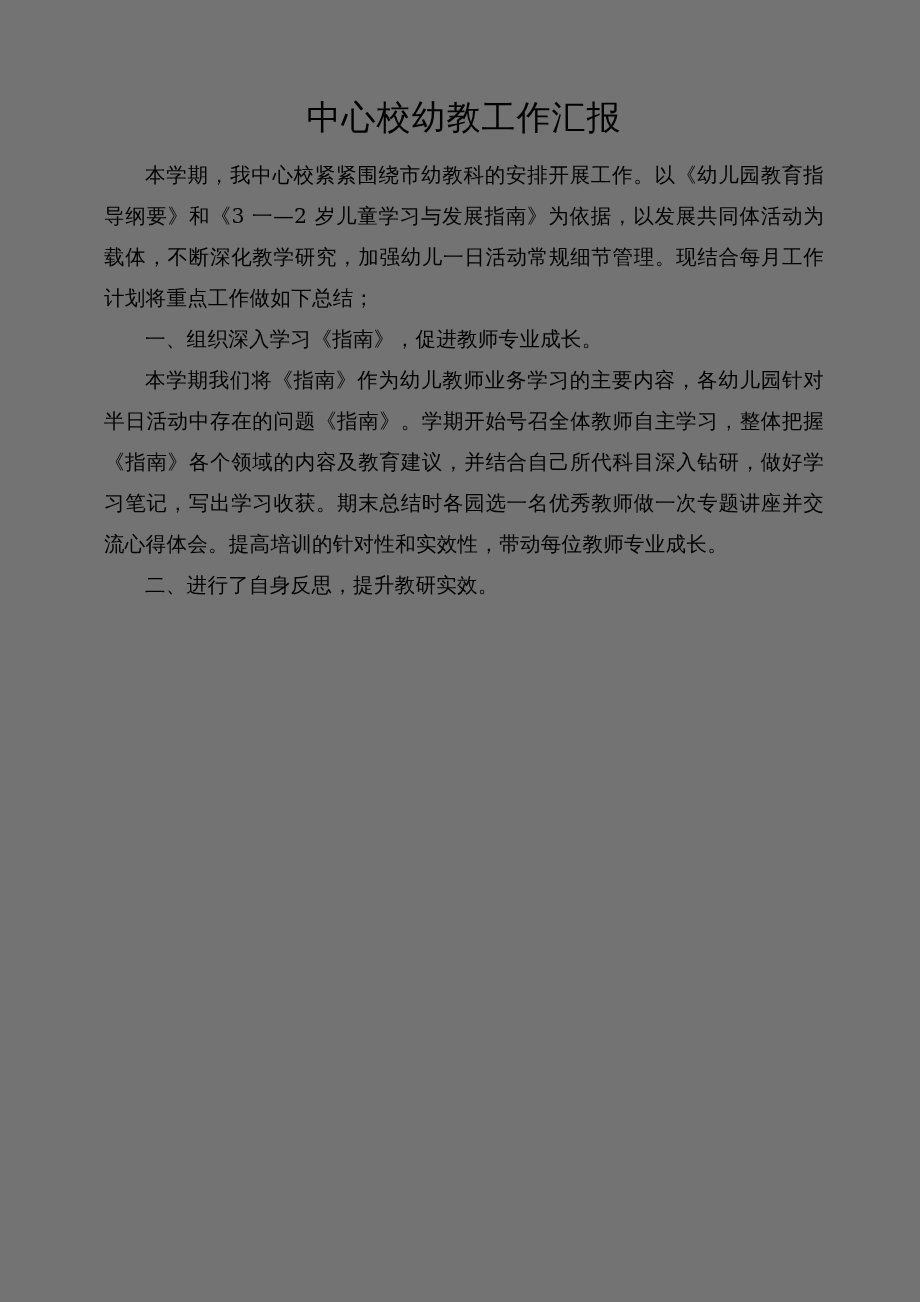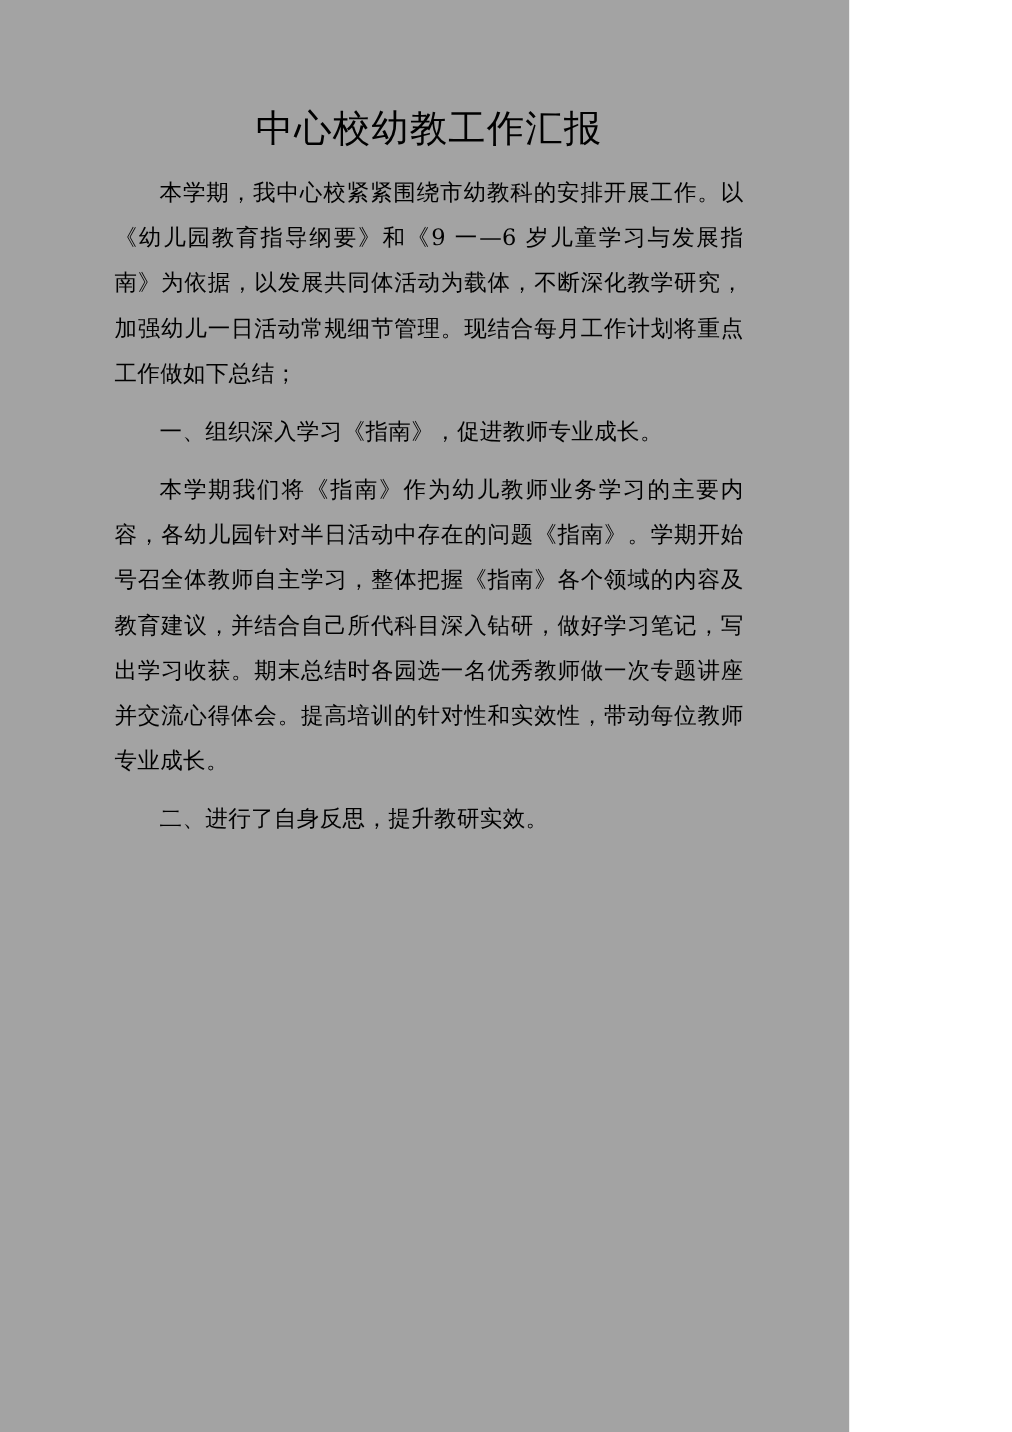--- a/index.html
+++ b/index.html
@@ -9,54 +9,54 @@
   }
   body {
     width: 920px;
     height: 1302px;
     font-family: "DejaVu Serif", "Liberation Serif", serif;
     color: #000000;
     overflow: hidden;
   }
   .page {
     position: relative;
-    width: 772px;
+    width: 920px;
     height: 1302px;
     box-sizing: border-box;
     padding: 96px 96px 40px 104px;
-    background: #a3a3a3;
+    background: #737373;
   }
   .doc-title {
     font-size: 34px;
     line-height: 1.25;
     font-weight: normal;
     margin: 0 0 16px 0;
     text-align: center;
     letter-spacing: 1px;
     font-family: "DejaVu Serif", "Liberation Serif", serif;
   }
   .para {
     font-size: 20.5px;
     line-height: 2.0;
     text-align: justify;
     text-justify: inter-ideograph;
     margin: 0;
     text-indent: 2em;
     letter-spacing: 0.3px;
   }
   .para + .para {
-    margin-top: 12px;
+    margin-top: 0px;
   }
   .para.gap-before {
     margin-top: 22px;
   }
 </style>
 </head>
 <body>
 
 <div class="page">
   <h1 class="doc-title">中心校幼教工作汇报</h1>
 
-  <p class="para">本学期，我中心校紧紧围绕市幼教科的安排开展工作。以《幼儿园教育指导纲要》和《9 一—6 岁儿童学习与发展指南》为依据，以发展共同体活动为载体，不断深化教学研究，加强幼儿一日活动常规细节管理。现结合每月工作计划将重点工作做如下总结；</p>
+  <p class="para">本学期，我中心校紧紧围绕市幼教科的安排开展工作。以《幼儿园教育指导纲要》和《3 一—2 岁儿童学习与发展指南》为依据，以发展共同体活动为载体，不断深化教学研究，加强幼儿一日活动常规细节管理。现结合每月工作计划将重点工作做如下总结；</p>
   <p class="para">一、组织深入学习《指南》，促进教师专业成长。</p>
   <p class="para">本学期我们将《指南》作为幼儿教师业务学习的主要内容，各幼儿园针对半日活动中存在的问题《指南》。学期开始号召全体教师自主学习，整体把握《指南》各个领域的内容及教育建议，并结合自己所代科目深入钻研，做好学习笔记，写出学习收获。期末总结时各园选一名优秀教师做一次专题讲座并交流心得体会。提高培训的针对性和实效性，带动每位教师专业成长。</p>
   <p class="para">二、进行了自身反思，提升教研实效。</p>
 </div>
 
 </body></html>

